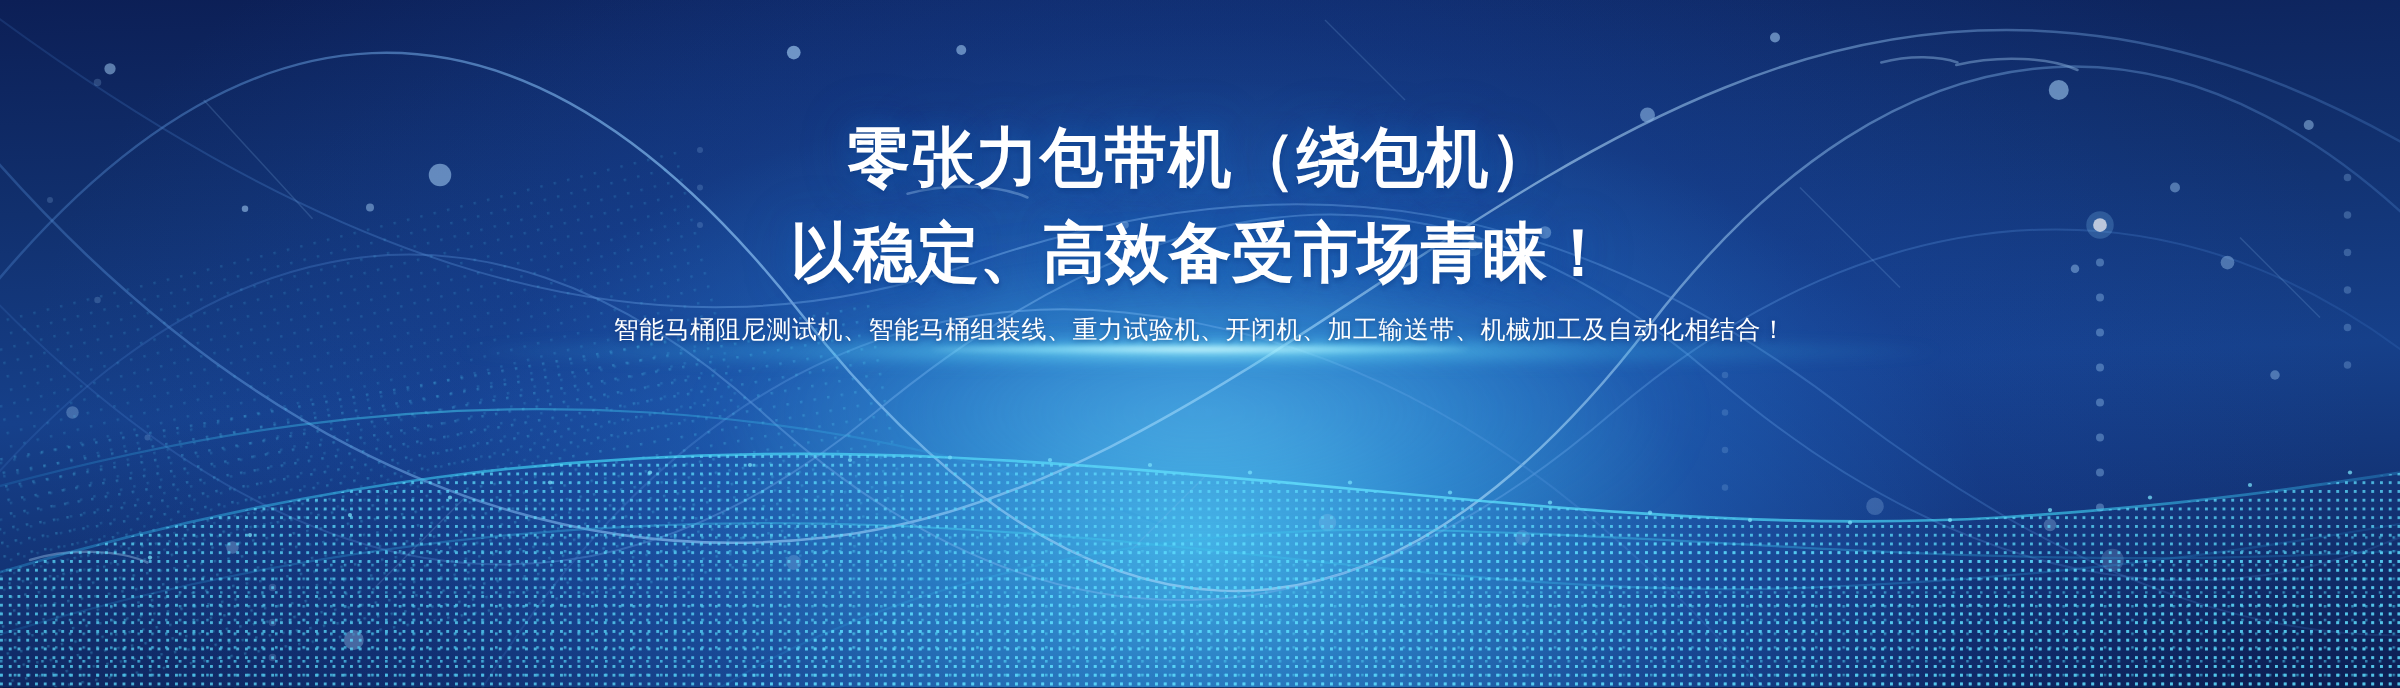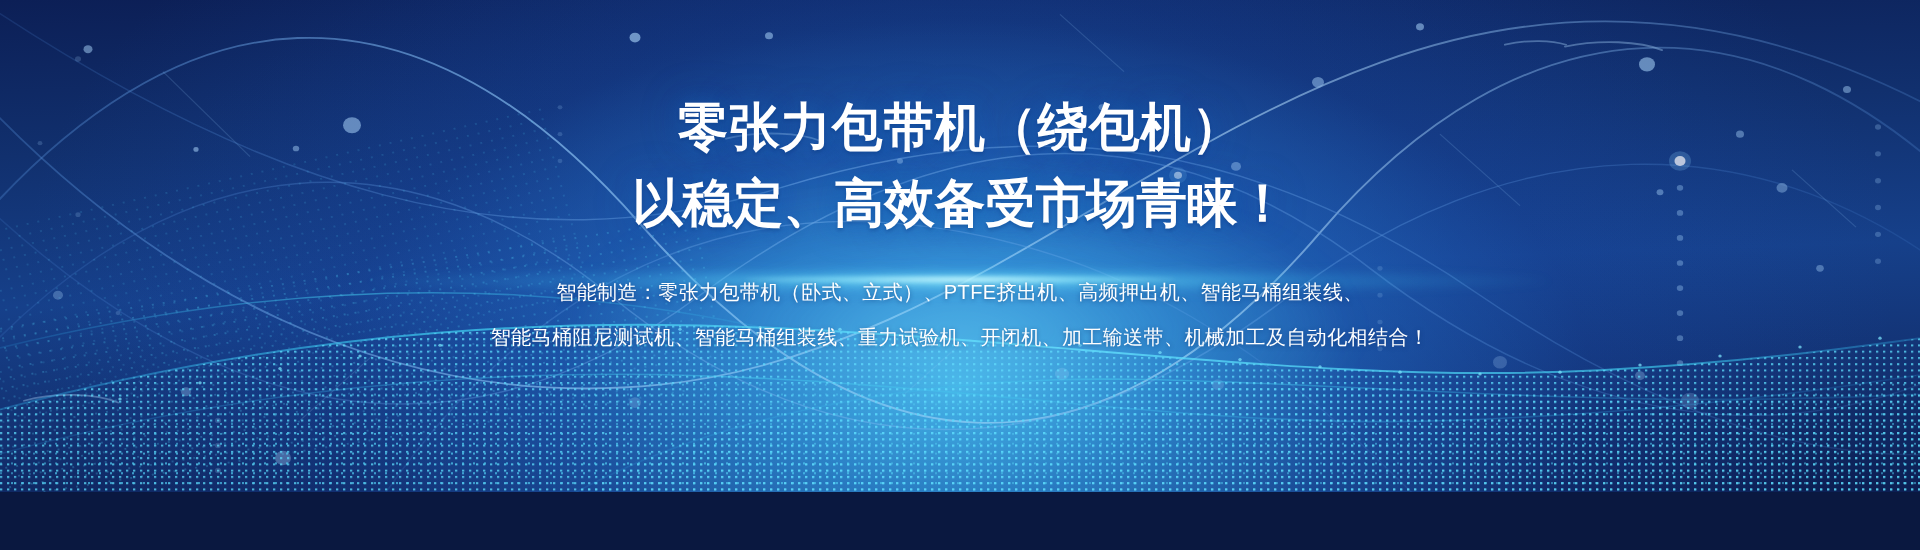--- a/index.html
+++ b/index.html
@@ -3,21 +3,21 @@
 <meta charset="utf-8">
 <style>
   html, body {
     margin: 0;
     padding: 0;
     background: #0a1840;
   }
   #banner {
     position: relative;
     width: 1920px;
-    height: 492px;
+    height: 550px;
     overflow: hidden;
     font-family: "Liberation Sans", "DejaVu Sans", sans-serif;
     background:
       radial-gradient(ellipse 900px 520px at 50% 78%,
         rgba(70,185,235,0.95) 0%,
         rgba(50,150,220,0.72) 22%,
         rgba(34,106,195,0.42) 45%,
         rgba(20,60,150,0.10) 70%,
         rgba(13,35,99,0) 100%),
       radial-gradient(ellipse 1250px 700px at 50% 55%,
@@ -392,17 +392,16 @@
     </g>
   </svg>
 
   <div id="center-bloom"></div>
   <div id="glow-streak"></div>
   <div id="glow-core"></div>
 
   <div id="content">
     <div class="title-line" id="title-line-1">零张力包带机（绕包机）</div>
     <div class="title-line" id="title-line-2">以稳定、高效备受市场青睐！</div>
-    <div class="subtitle-line" id="subtitle-line-1">智能制造：零张力包带机（卧式、立式）、PTFE挤出机、高频押出机、智能马桶组装线、</div>
     <div class="subtitle-line" id="subtitle-line-2">智能马桶阻尼测试机、智能马桶组装线、重力试验机、开闭机、加工输送带、机械加工及自动化相结合！</div>
   </div>
 
 </div>
 
 </body></html>

